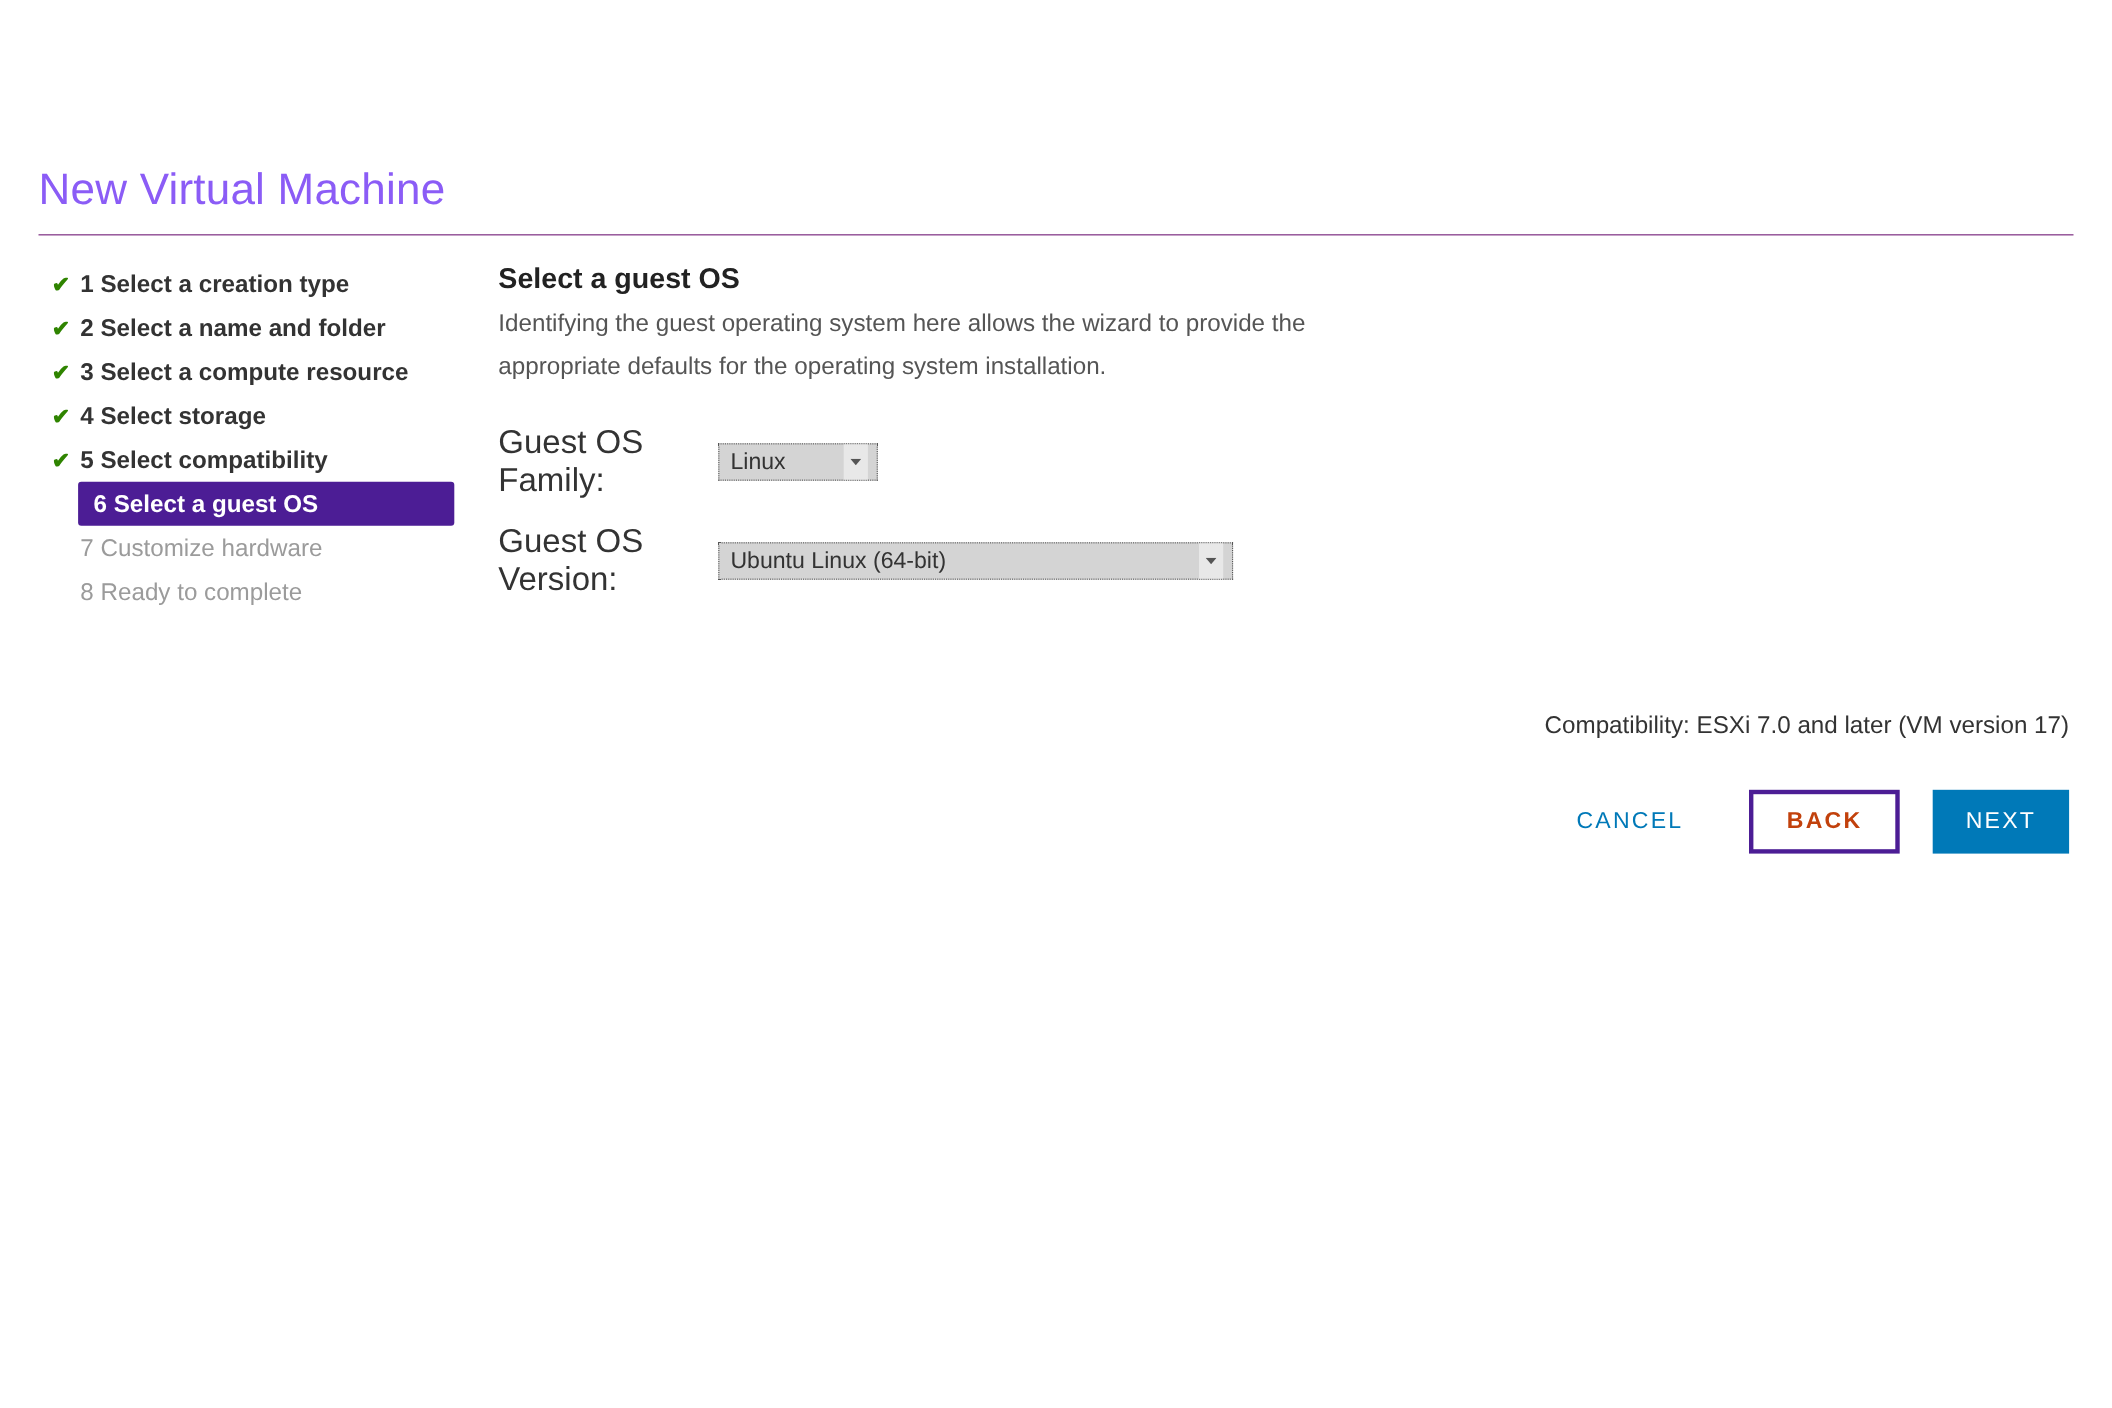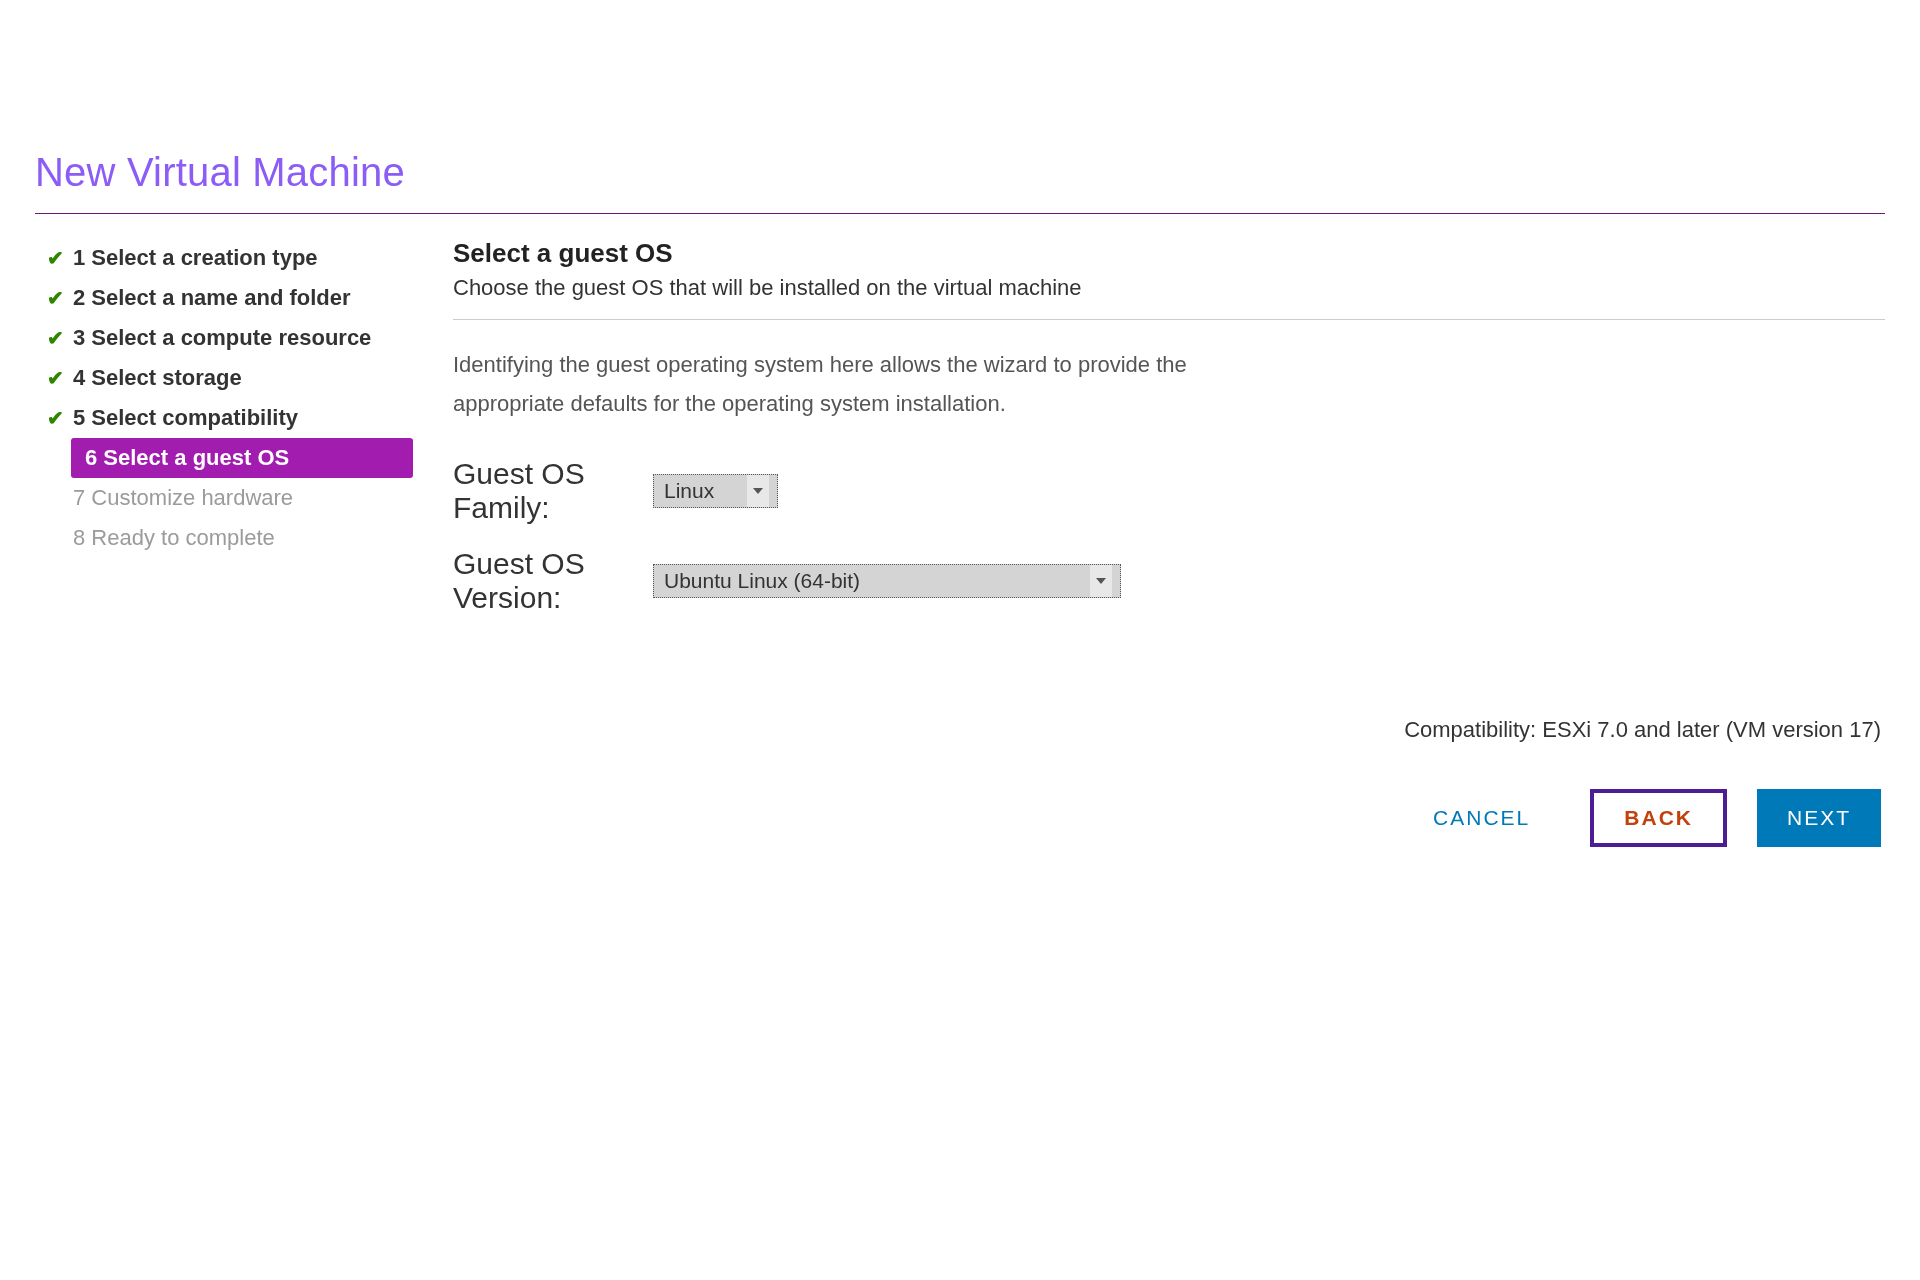--- a/index.html
+++ b/index.html
@@ -41,21 +41,21 @@
       color: #333;
       cursor: pointer;
     }
     .step .check {
       width: 26px;
       color: #2f8400;
       font-weight: 700;
       font-size: 20px;
     }
     .step.active {
-      background: #a21caf;
+      background: #4c1d95;
       color: #fff;
       border-radius: 3px;
       margin-left: 36px;
       padding-left: 14px;
     }
     .step.future {
       color: #9b9b9b;
       font-weight: 500;
     }
     .step.future .check {
@@ -113,21 +113,21 @@
     }
     .select .chev {
       width: 22px;
       height: 100%;
       display: inline-flex;
       align-items: center;
       justify-content: center;
       margin-left: 8px;
       background: #e8e8e8;
     }
-    .select.family { width: 125px; text-align: right; }
+    .select.family { width: 145px; text-align: right; }
     .select.version { width: 468px; }
 
     .compat {
       text-align: right;
       font-size: 22px;
       color: #333;
       margin-top: 80px;
       padding-right: 4px;
     }
 
@@ -203,21 +203,20 @@
       <span>7 Customize hardware</span>
     </div>
     <div class="step future">
       <span class="check">✔</span>
       <span>8 Ready to complete</span>
     </div>
   </div>
 
   <div class="content">
     <div class="section-title">Select a guest OS</div>
-    <div class="section-sub">Choose the guest OS that will be installed on the virtual machine</div>
     <div class="description">Identifying the guest operating system here allows the wizard to provide the appropriate defaults for the operating system installation.</div>
 
     <div class="field-row">
       <div class="field-label">Guest OS Family:</div>
       <div class="select family">
         <span>Linux</span>
         <span class="chev">
           <svg width="10" height="6" viewBox="0 0 10 6">
               <path d="M0 0 L5 6 L10 0 Z" fill="#555"></path>
             </svg>

